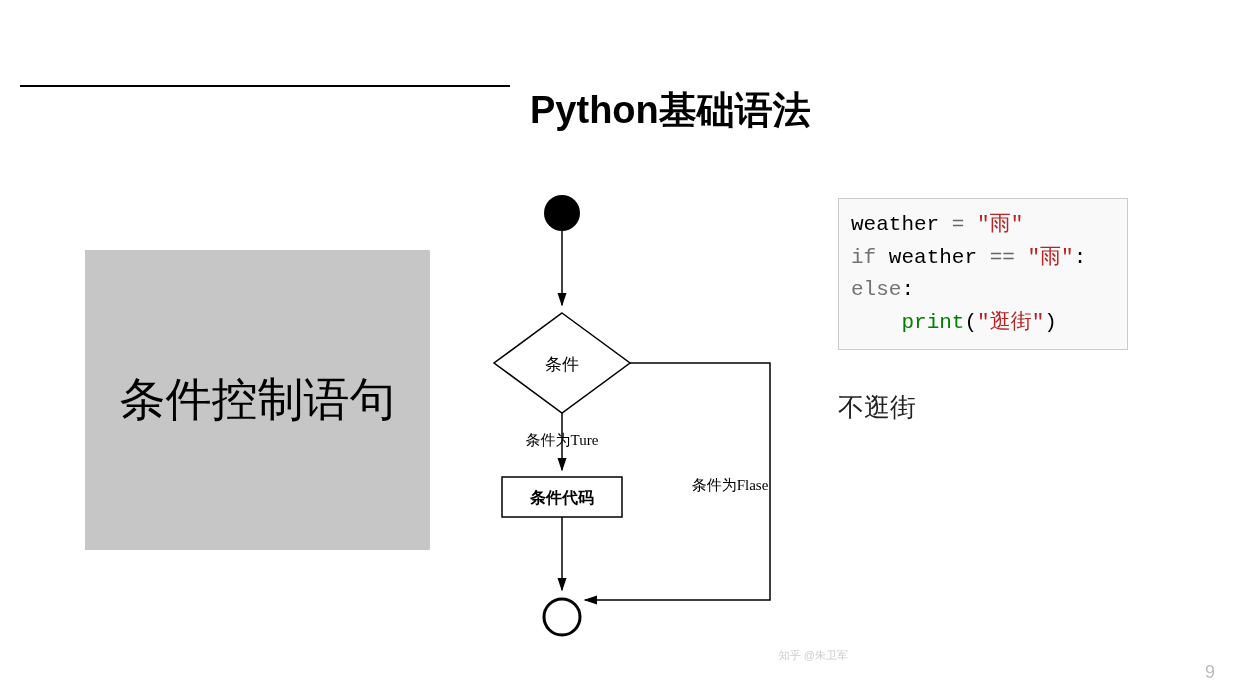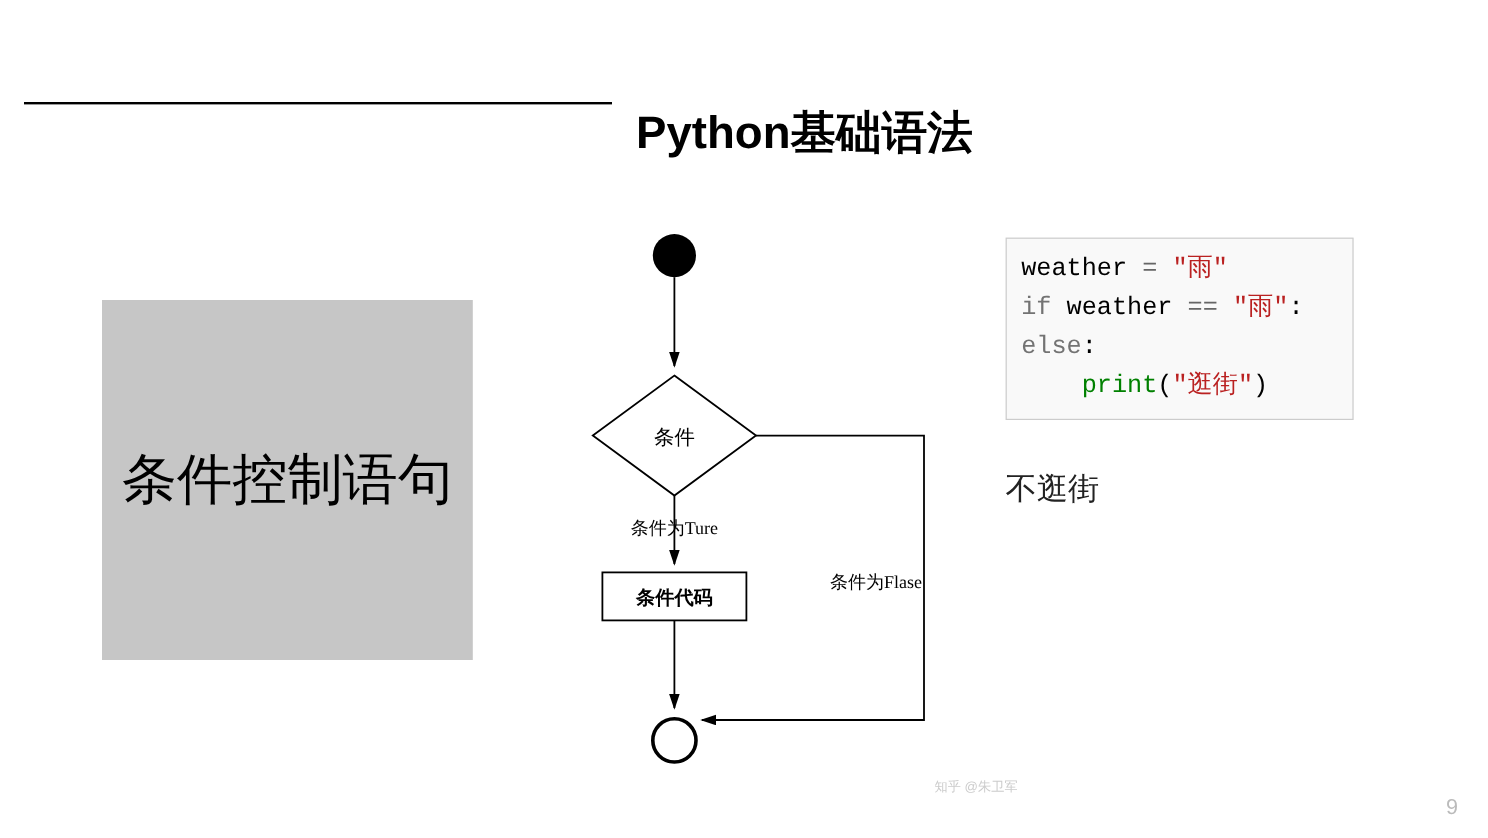--- a/index.html
+++ b/index.html
@@ -27,21 +27,21 @@
     .header-title {
       font-size: 38px;
       font-weight: bold;
       margin-left: 20px;
       color: #000;
     }
     .subtitle-box {
       position: absolute;
       top: 250px;
       left: 85px;
-      width: 309px;
+      width: 345px;
       height: 300px;
       background: #c6c6c6;
       display: flex;
       align-items: center;
       justify-content: center;
     }
     .subtitle-text {
       font-size: 46px;
       color: #000;
       font-weight: normal;

